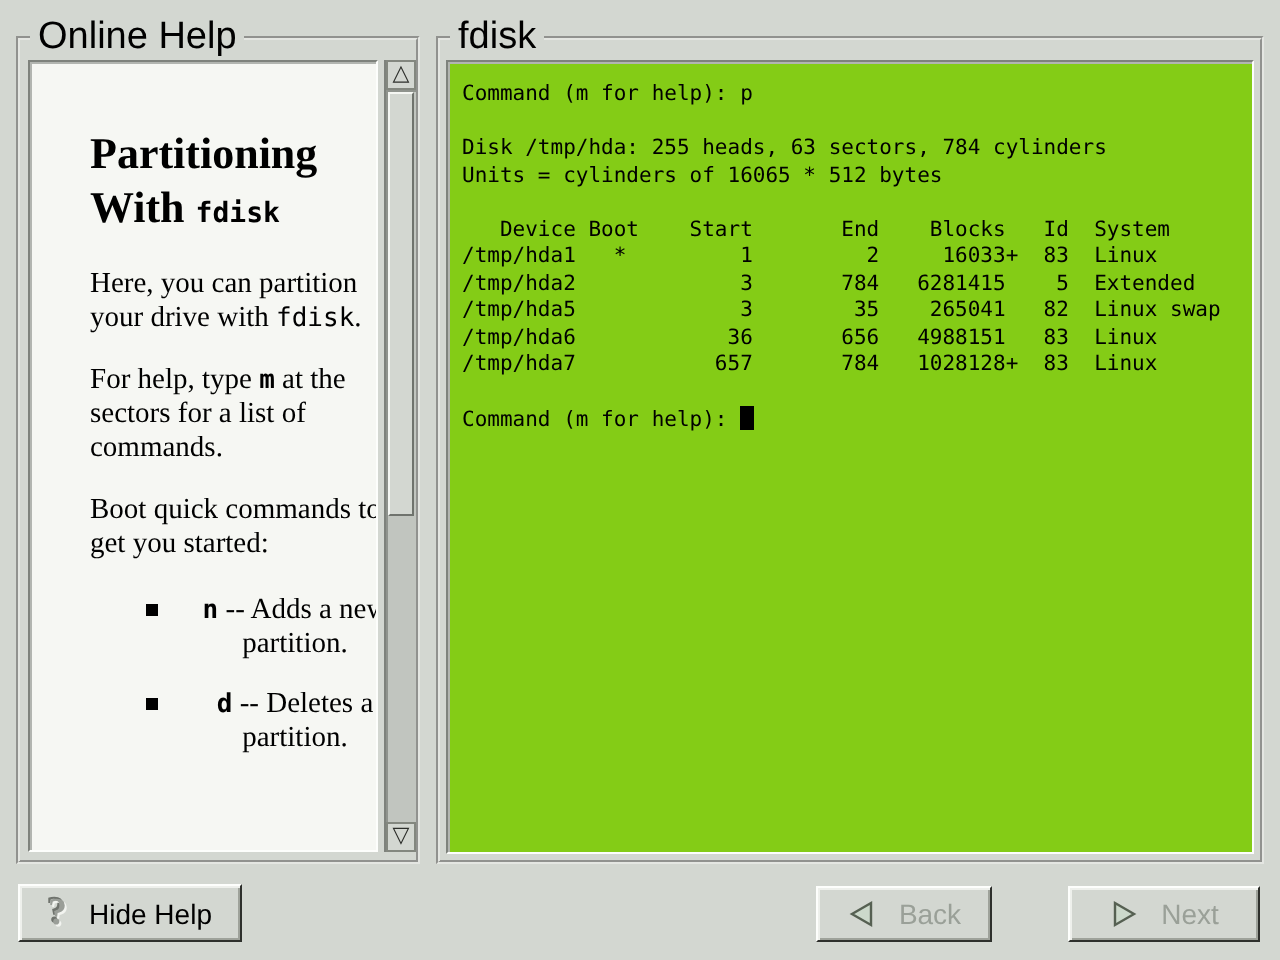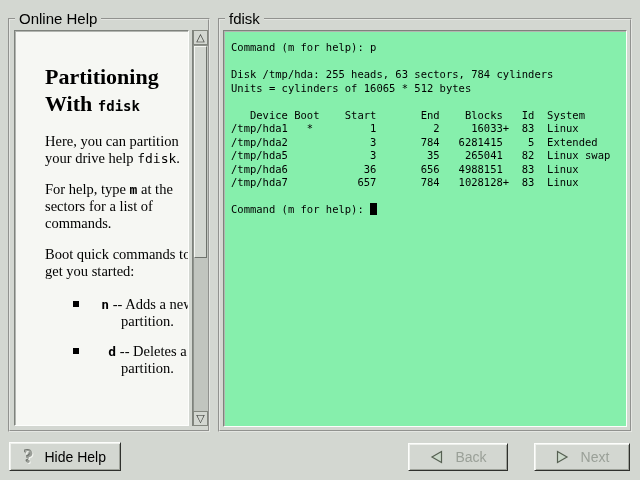--- a/index.html
+++ b/index.html
@@ -15,21 +15,21 @@
   .frame {
     position: absolute;
     border: 2px groove #e4e6e2;
   }
   .frame-label {
     position: absolute;
     top: -9px;
     left: 5px;
     background: #d3d7d1;
     padding: 0 4px;
-    font-size: 15px;
+    font-size: 19px;
     color: #000;
     line-height: 15px;
     white-space: nowrap;
   }
   #help-frame  { left: 8px;   top: 18px; width: 202px; height: 414px; }
   #fdisk-frame { left: 218px; top: 18px; width: 414px; height: 414px; }
 
   
   .sunken {
     position: absolute;
@@ -117,21 +117,21 @@
     width: 13px; height: 212px;
     background: #d3d7d1;
     border: 1px solid;
     border-color: #f5f7f3 #6f736d #6f736d #f5f7f3;
   }
 
   
   #terminal {
     left: 3px; top: 10px;
     width: 404px; height: 397px;
-    background: #86efac;
+    background: #84cc16;
     cursor: text;
   }
   #terminal pre {
     margin: 10px 0 0 7px;
     font-family: "DejaVu Sans Mono", monospace;
     font-size: 10.5px;
     line-height: 13.5px;
     color: #000;
     white-space: pre;
   }
@@ -152,21 +152,21 @@
     display: flex;
     align-items: center;
     justify-content: center;
     gap: 11px;
     font-family: "Liberation Sans", sans-serif;
     font-size: 14px;
     color: #000;
     cursor: default;
   }
   #hide-help-btn { left: 9px;   top: 442px; width: 112px; height: 29px; }
-  #back-btn      { left: 408px; top: 443px; width: 100px;  height: 28px; text-align: right; }
+  #back-btn      { left: 408px; top: 443px; width: 88px;  height: 28px; text-align: right; }
   #next-btn      { left: 534px; top: 443px; width: 96px;  height: 28px; }
   #back-btn, #next-btn { color: #9aa098; }
 
   .qmark {
     font-family: "Liberation Serif", serif;
     font-size: 19px;
     font-weight: bold;
     color: #9a9e98;
     text-shadow: 1px 1px 0 #f2f4f0, -1px -1px 0 #6f736d;
     line-height: 19px;
@@ -176,21 +176,21 @@
 </head>
 <body>
 
 <div class="frame" id="help-frame">
   <span class="frame-label">Online Help</span>
 
   <div class="sunken" id="help-textarea">
     <div class="help-content">
       <div class="help-title"><span>Partitioning With </span><span class="code b">fdisk</span></div>
 
-      <p><span>Here, you can partition your drive help </span><span class="code">fdisk</span><span>.</span></p>
+      <p><span>Here, you can partition your drive with </span><span class="code">fdisk</span><span>.</span></p>
 
       <p><span>For help, type </span><span class="code b">m</span><span> at the sectors for a list of commands.</span></p>
 
       <p>Boot quick commands to get you started:</p>
 
       <ul class="help-list">
         <li><span class="bullet-square"></span><span class="code b">n</span> <span>-- Adds a new partition.</span></li>
         <li><span class="bullet-square"></span><span class="code b">d</span> <span>-- Deletes a partition.</span></li>
       </ul>
     </div>

